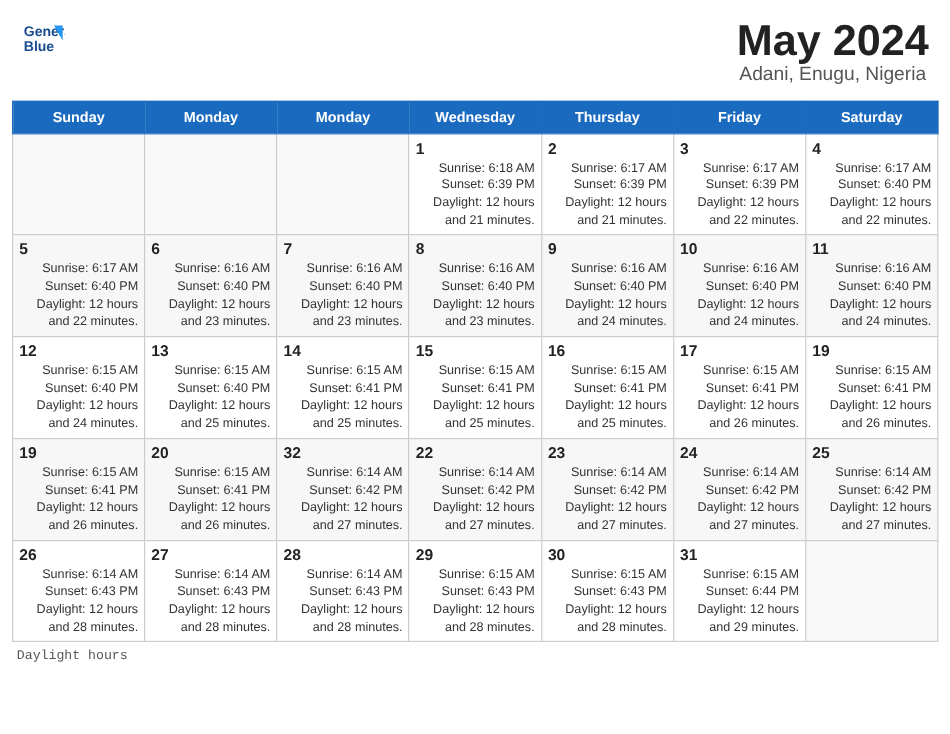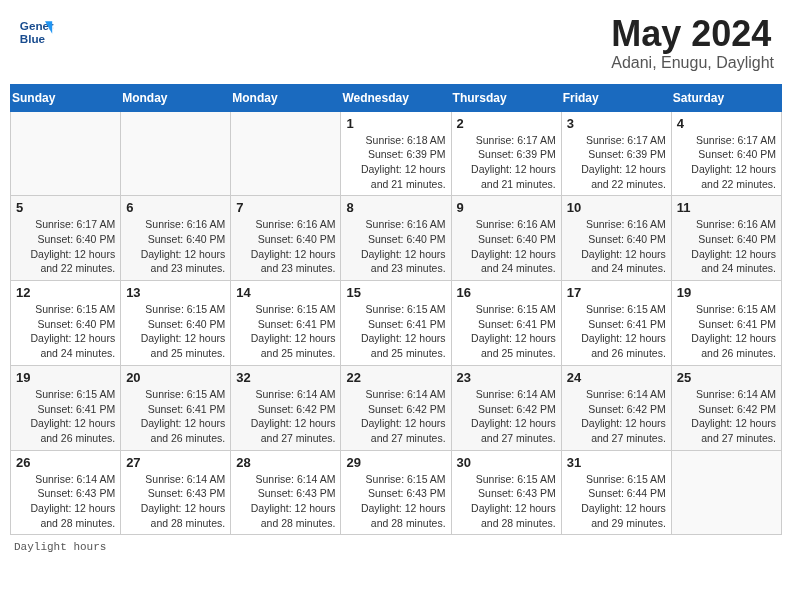--- a/index.html
+++ b/index.html
@@ -24,43 +24,43 @@
       font-weight: bold;
       color: #1a4d8f;
       line-height: 1.1;
     }
     .logo-icon {
       width: 36px;
       height: 36px;
       margin-right: 4px;
     }
     .title-block {
-      text-align: left;
+      text-align: center;
     }
     .title-block h1 {
       font-size: 36px;
       font-weight: bold;
       color: #222;
       line-height: 1.1;
     }
     .title-block h2 {
       font-size: 16px;
       color: #555;
       font-weight: normal;
     }
     table {
       width: 100%;
       border-collapse: collapse;
       font-size: 11px;
     }
     thead tr th {
       background-color: #1a6abf;
       color: #fff;
-      text-align: left;
-      padding: 6px 1px;
+      text-align: center;
+      padding: 6px 17px;
       font-size: 12px;
       font-weight: bold;
       border: 1px solid #1a6abf;
     }
     tbody tr td {
       vertical-align: top;
       border: 1px solid #ccc;
       padding: 4px 5px;
       height: 80px;
       width: calc(100% / 7);
@@ -99,21 +99,21 @@
 <div class="header">
   <div class="logo">
     <svg class="logo-icon" viewBox="0 0 40 40" xmlns="http://www.w3.org/2000/svg">
       <text x="2" y="18" font-size="13" font-weight="bold" fill="#1a4d8f">General</text>
       <text x="2" y="32" font-size="13" font-weight="bold" fill="#1a4d8f">Blue</text>
       <polygon points="30,8 38,8 38,22" fill="#2196F3"></polygon>
     </svg>
   </div>
   <div class="title-block">
     <h1>May 2024</h1>
-    <h2>Adani, Enugu, Daylight</h2>
+    <h2>Adani, Enugu, Nigeria</h2>
   </div>
 </div>
 
 <table>
   <thead>
     <tr>
       <th>Sunday</th>
       <th>Monday</th>
       <th>Monday</th>
       <th>Wednesday</th>

